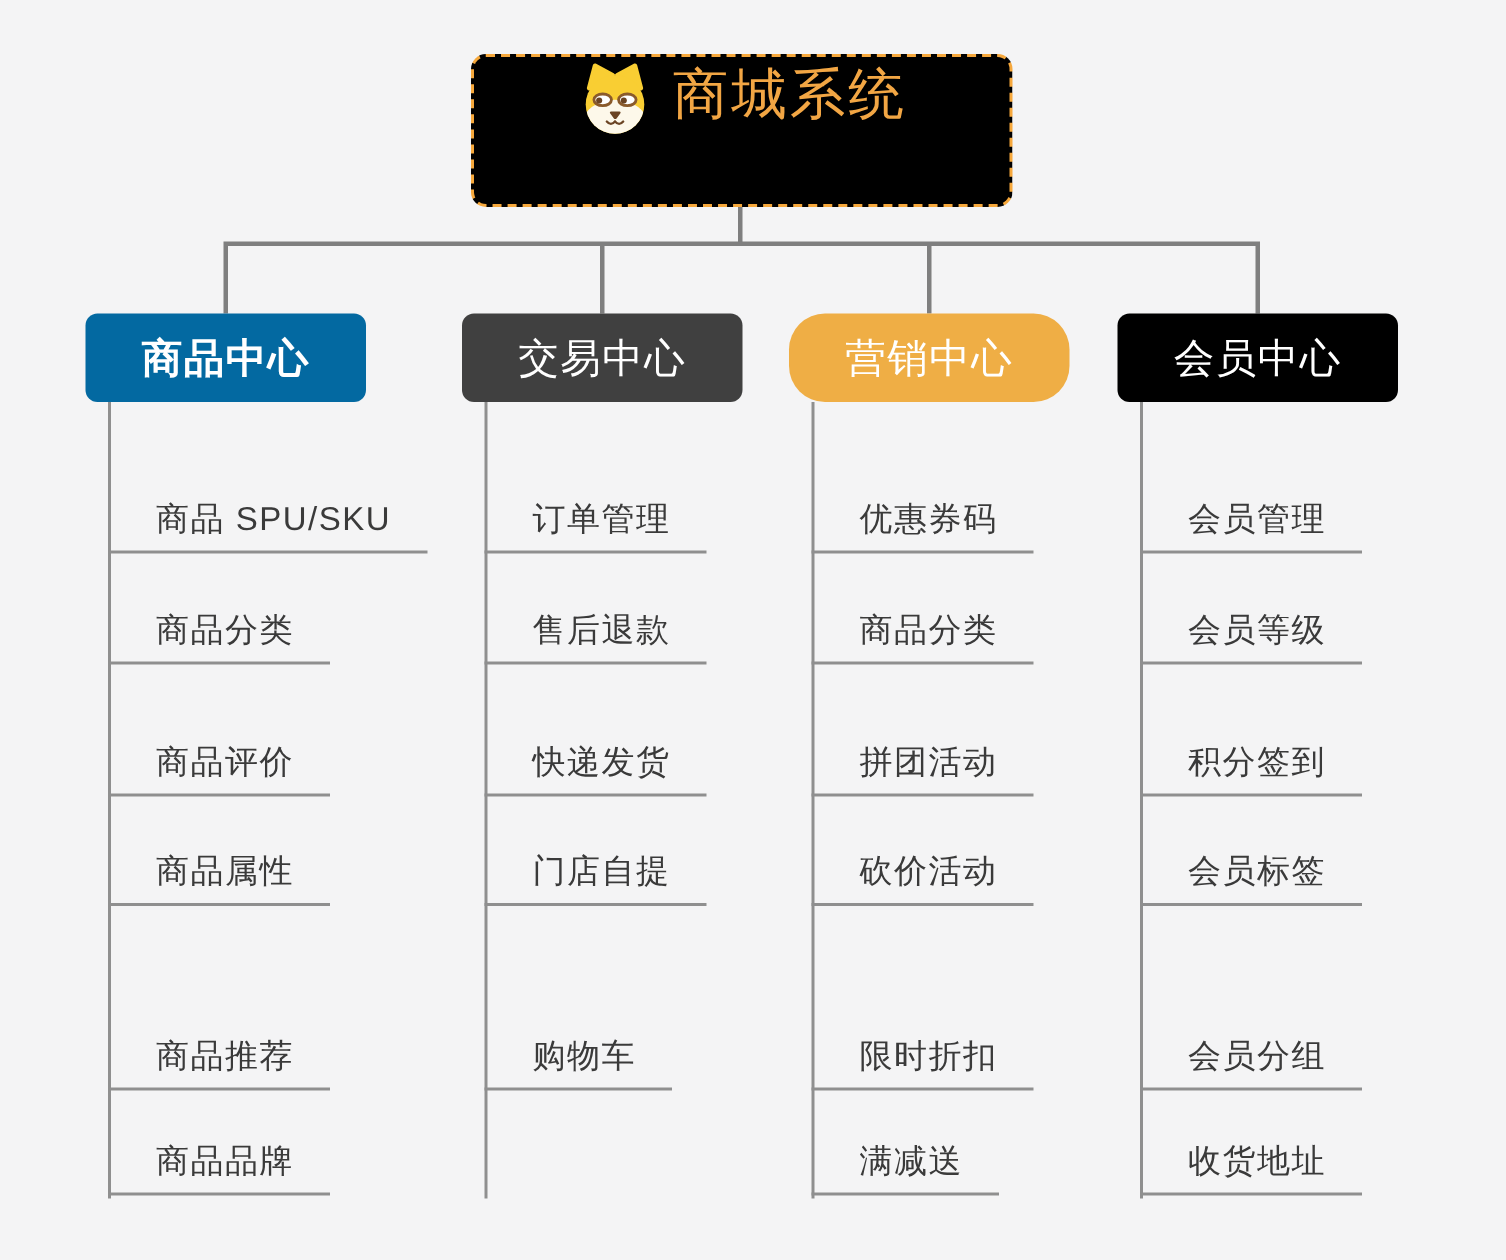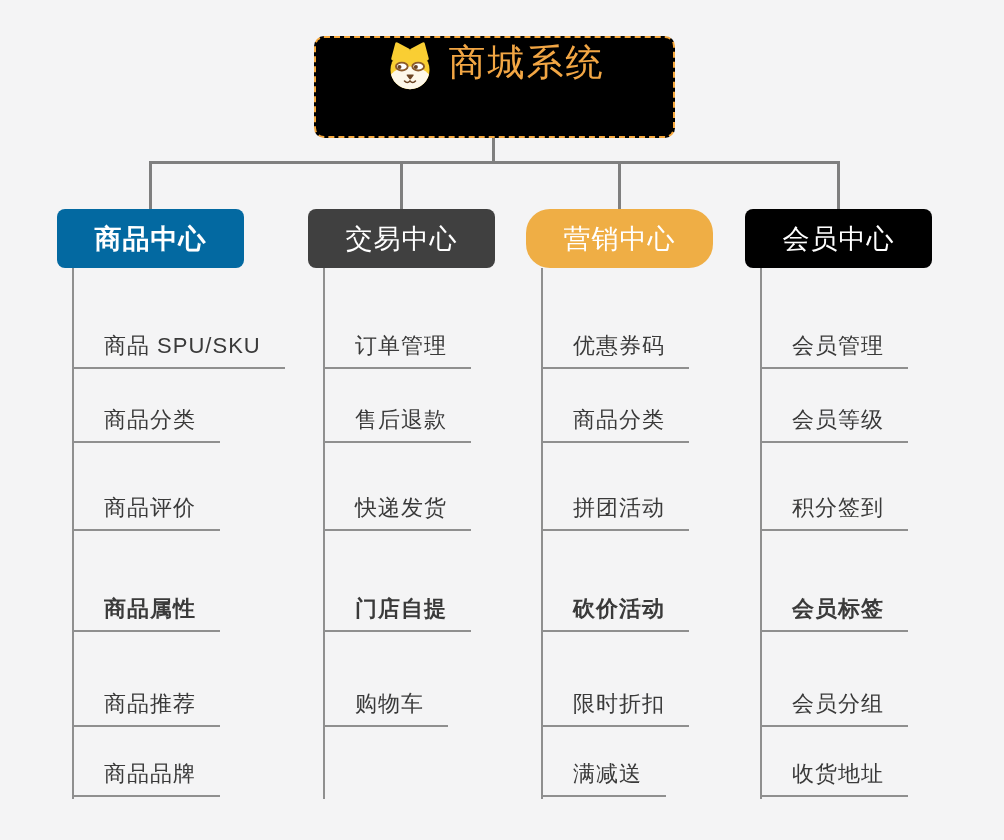--- a/index.html
+++ b/index.html
@@ -65,21 +65,21 @@
     height:44px;
     padding:0 24px 6px 32px;
     border-bottom:2px solid #8f8f8f;
     font-size:22px;color:#3a3a3a;letter-spacing:1px;
     white-space:nowrap;
     box-sizing:border-box;
   }
   .it-0{top:42px;margin-top:15px;}
   .it-1{top:131px;}
   .it-2{top:219px;}
-  .it-3{top:320px;font-weight:bold;}
+  .it-3{top:292px;}
   .it-4{top:415px;}
   .it-5{top:485px;}
 </style>
 </head>
 <body>
 
 <div id="canvas">
 
   <div class="conn root-stem"></div>
   <div class="conn h-line"></div>

